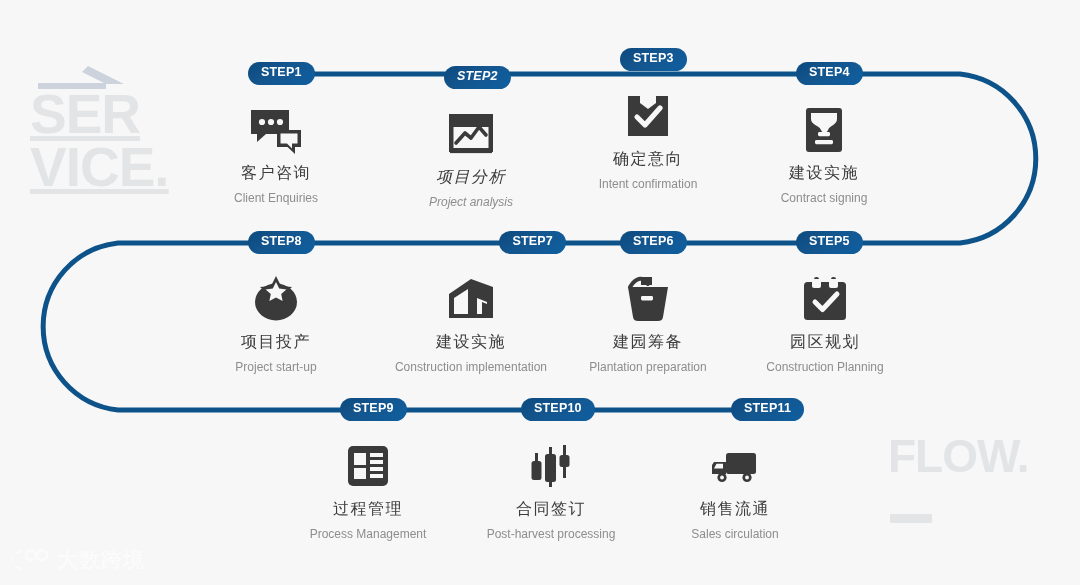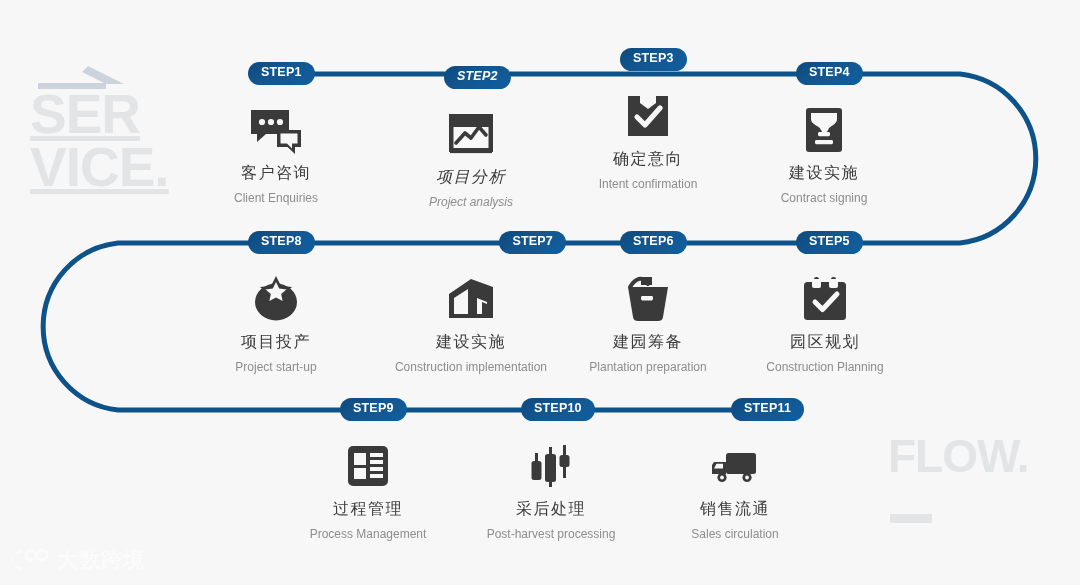--- a/index.html
+++ b/index.html
@@ -233,21 +233,21 @@
       <rect x="9" y="11" width="3" height="10" fill="#3a3a3a"></rect>
       <rect x="5.5" y="19" width="10" height="19" rx="2.5" fill="#3a3a3a"></rect>
       <rect x="23" y="5" width="3" height="9" fill="#3a3a3a"></rect>
       <rect x="19" y="12" width="11" height="28" rx="2.5" fill="#3a3a3a"></rect>
       <rect x="23" y="38" width="3" height="7" fill="#3a3a3a"></rect>
       <rect x="37" y="3" width="3" height="12" fill="#3a3a3a"></rect>
       <rect x="33.5" y="13" width="10" height="12" rx="2.5" fill="#3a3a3a"></rect>
       <rect x="37" y="24" width="3" height="12" fill="#3a3a3a"></rect>
     </svg>
         </div>
-        <div class="cn">采后处理</div>
+        <div class="cn">合同签订</div>
         <div class="en">Post-harvest processing</div>
       </div>
       <div class="step" style="left: 640px; top: 398px;">
         <div style="text-align:center; padding-left:65px;"><span class="badge">STEP11</span></div>
         <div class="icon-wrap">
     <svg width="54" height="42" viewBox="0 0 54 42">
       <rect x="18" y="8" width="30" height="21" rx="2.5" fill="#3a3a3a"></rect>
       <path d="M6 17 L 13 17 L 18 17 L 18 29 L 4 29 L 4 20 Z" fill="#3a3a3a"></path>
       <path d="M8.5 18.8 L 15 18.8 L 15 23.5 L 6 23.5 Z" fill="#f7f7f7"></path>
       <circle cx="14" cy="32.5" r="4.6" fill="#3a3a3a"></circle>

